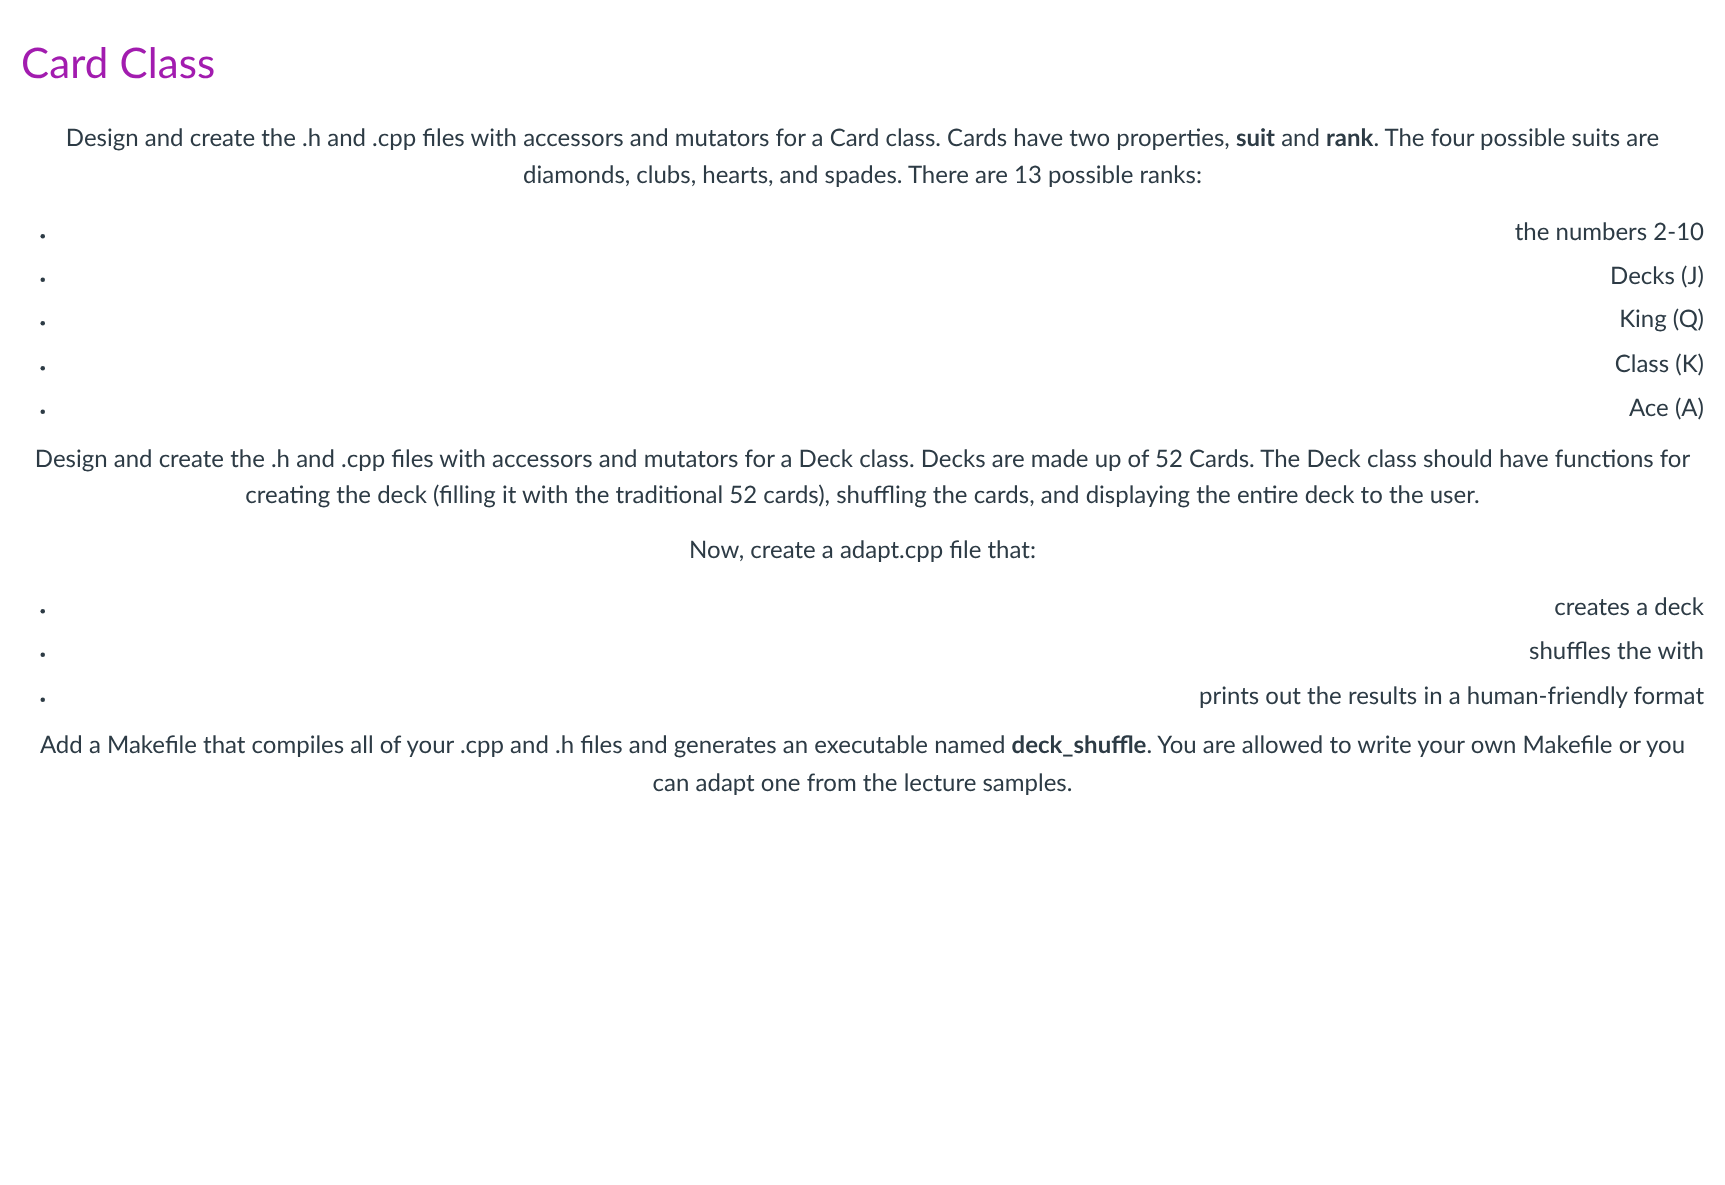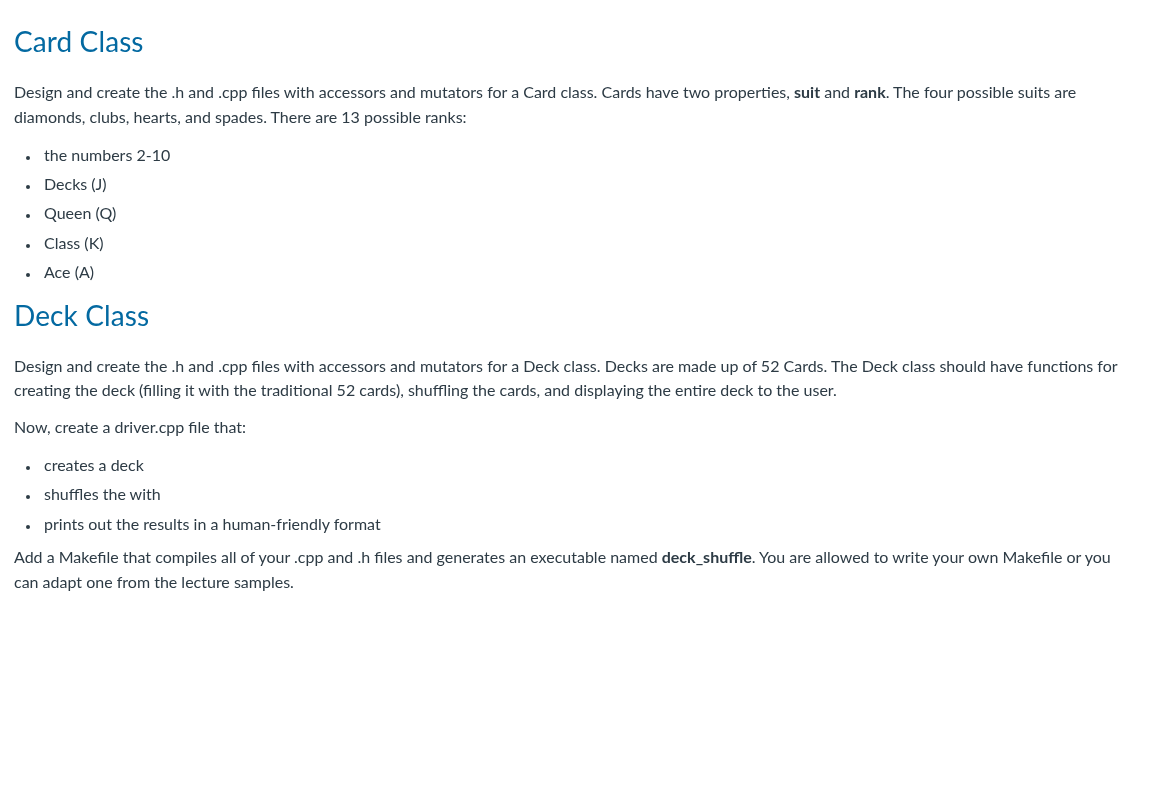--- a/index.html
+++ b/index.html
@@ -12,43 +12,45 @@
       color: #2d3b45;
       background: #ffffff;
       padding: 14px 14px 14px 14px;
       font-size: 16px;
       line-height: 1.5;
       width: 1150px;
     }
     h2 {
       font-size: 28px;
       font-weight: 400;
-      color: #0369a1;
+      color: #a21caf;
       margin-top: 6px;
       margin-bottom: 18px;
       letter-spacing: 0.1px;
     }
     p {
       color: #2d3b45;
       margin-bottom: 12px;
       line-height: 1.55;
       font-size: 16px;
+      text-align: center;
     }
     ul {
       margin-left: 26px;
       margin-bottom: 10px;
       margin-top: 14px;
       list-style-type: disc;
     }
     li {
       color: #2d3b45;
       margin-bottom: 7px;
       font-size: 16px;
       line-height: 1.4;
       padding-left: 4px;
+      text-align: right;
     }
     li::marker {
       font-size: 11px;
     }
     strong, b {
       font-weight: 700;
     }
     .section {
       margin-bottom: 6px;
     }
@@ -57,33 +59,32 @@
 <body>
 
 <div class="section">
   <h2>Card Class</h2>
   <p>
     <span>Design and create the .h and .cpp files with accessors and mutators for a Card class. Cards have two properties, </span><strong>suit</strong><span> and </span><strong>rank</strong><span>. The four possible suits are diamonds, clubs, hearts, and spades. There are 13 possible ranks:</span>
   </p>
   <ul>
     <li>the numbers 2-10</li>
     <li>Decks (J)</li>
-    <li>Queen (Q)</li>
+    <li>King (Q)</li>
     <li>Class (K)</li>
     <li>Ace (A)</li>
   </ul>
 </div>
 
 <div class="section">
-  <h2>Deck Class</h2>
   <p>Design and create the .h and .cpp files with accessors and mutators for a Deck class. Decks are made up of 52 Cards. The Deck class should have functions for creating the deck (filling it with the traditional 52 cards), shuffling the cards, and displaying the entire deck to the user.</p>
 </div>
 
 <div class="section">
-  <p>Now, create a driver.cpp file that:</p>
+  <p>Now, create a adapt.cpp file that:</p>
   <ul>
     <li>creates a deck</li>
     <li>shuffles the with</li>
     <li>prints out the results in a human-friendly format</li>
   </ul>
 </div>
 
 <div class="section">
   <p>
     <span>Add a Makefile that compiles all of your .cpp and .h files and generates an executable named </span><strong>deck_shuffle</strong><span>. You are allowed to write your own Makefile or you can adapt one from the lecture samples.</span>

